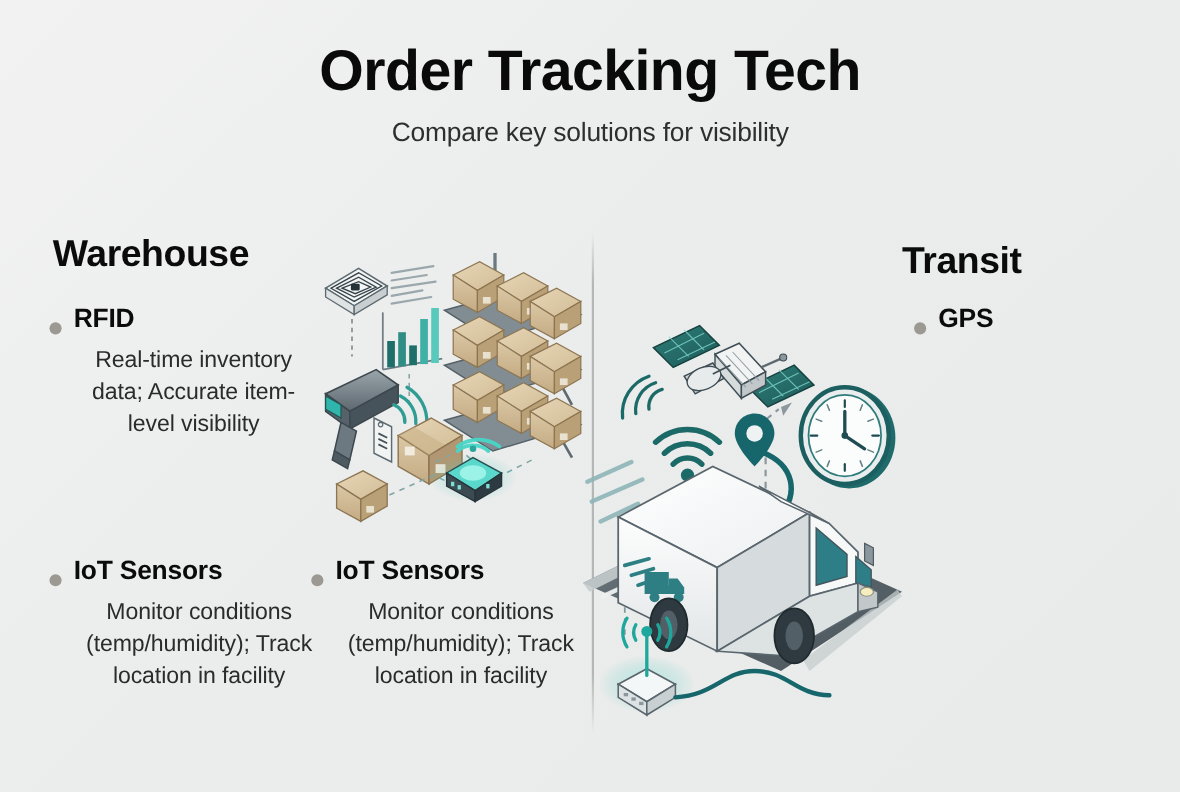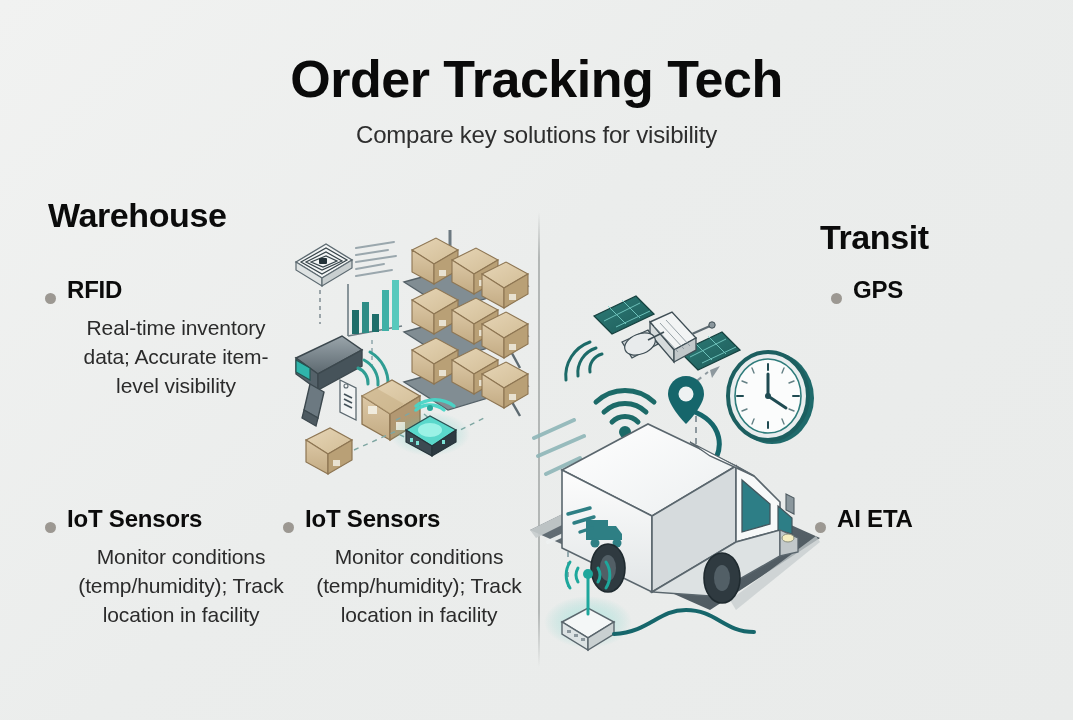--- a/index.html
+++ b/index.html
@@ -27,21 +27,20 @@
     left: 0;
     width: 1073px;
     text-align: center;
   }
   .title {
     font-size: 52px;
     font-weight: bold;
     color: #0a0a0a;
     letter-spacing: -0.5px;
     line-height: 1.05;
-    margin-top: 14px;
   }
   .subtitle {
     margin-top: 14px;
     font-size: 24px;
     font-weight: normal;
     color: #2e2e2e;
     letter-spacing: -0.2px;
   }
 
   
@@ -59,21 +58,21 @@
   }
 
   
   .col-heading {
     position: absolute;
     font-size: 34px;
     font-weight: bold;
     color: #0b0b0b;
     letter-spacing: -0.4px;
   }
-  #heading-warehouse { left: 48px;  top: 196px; }
+  #heading-warehouse { left: 48px;  top: 212px; }
   #heading-transit   { left: 820px; top: 218px; }
 
   
   .block { position: absolute; }
   .block .head {
     display: flex;
     align-items: flex-end;
     gap: 11px;
   }
   .bullet {
@@ -153,24 +152,20 @@
   </div>
 
   <div class="block" id="block-gps">
     <div class="head">
       <span class="bullet"></span>
       <span class="label">GPS</span>
     </div>
   </div>
 
   <div class="block" id="block-aieta">
-    <div class="head">
-      <span class="bullet"></span>
-      <span class="label">AI ETA</span>
-    </div>
   </div>
 
   <div class="stage" id="art-warehouse">
     <svg viewBox="0 0 254 250" xmlns="http://www.w3.org/2000/svg">
       <defs>
         <linearGradient id="gCarton" x1="0" y1="0" x2="0" y2="1">
           <stop offset="0%" stop-color="#dcc8a6"></stop>
             <stop offset="100%" stop-color="#c3ab83"></stop>
         </linearGradient>
         <linearGradient id="gCartonTop" x1="0" y1="0" x2="1" y2="1">

